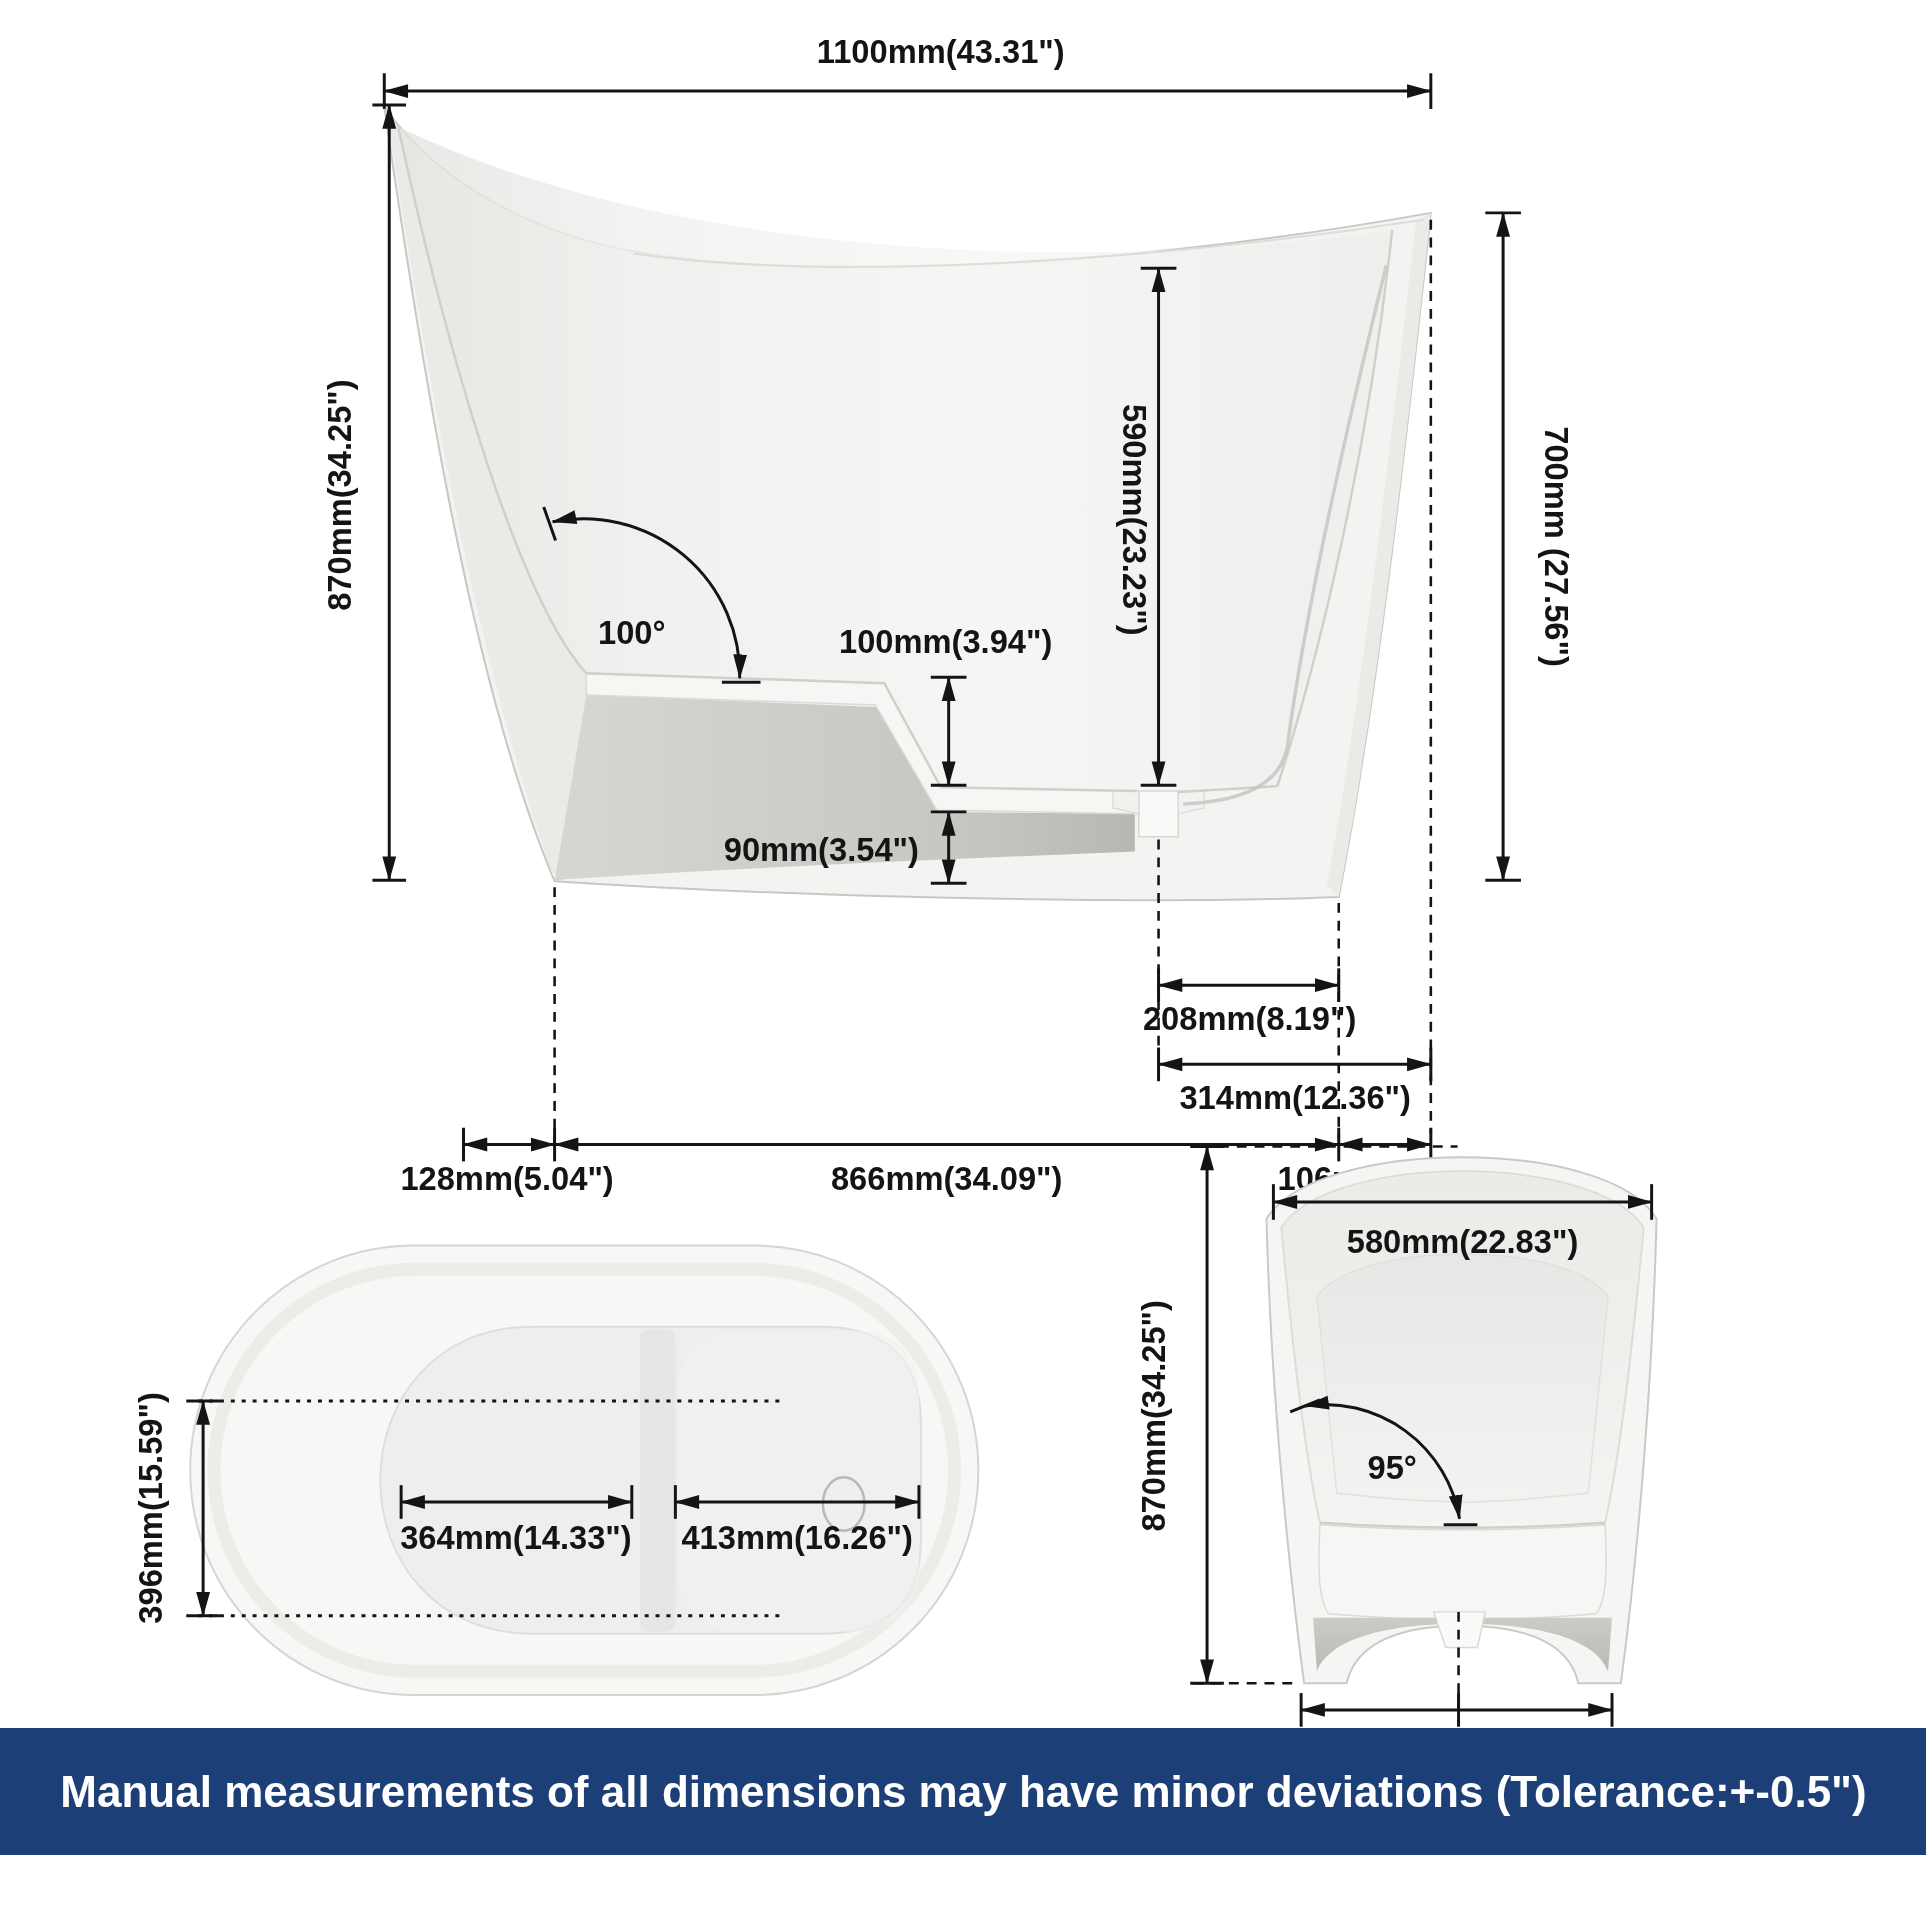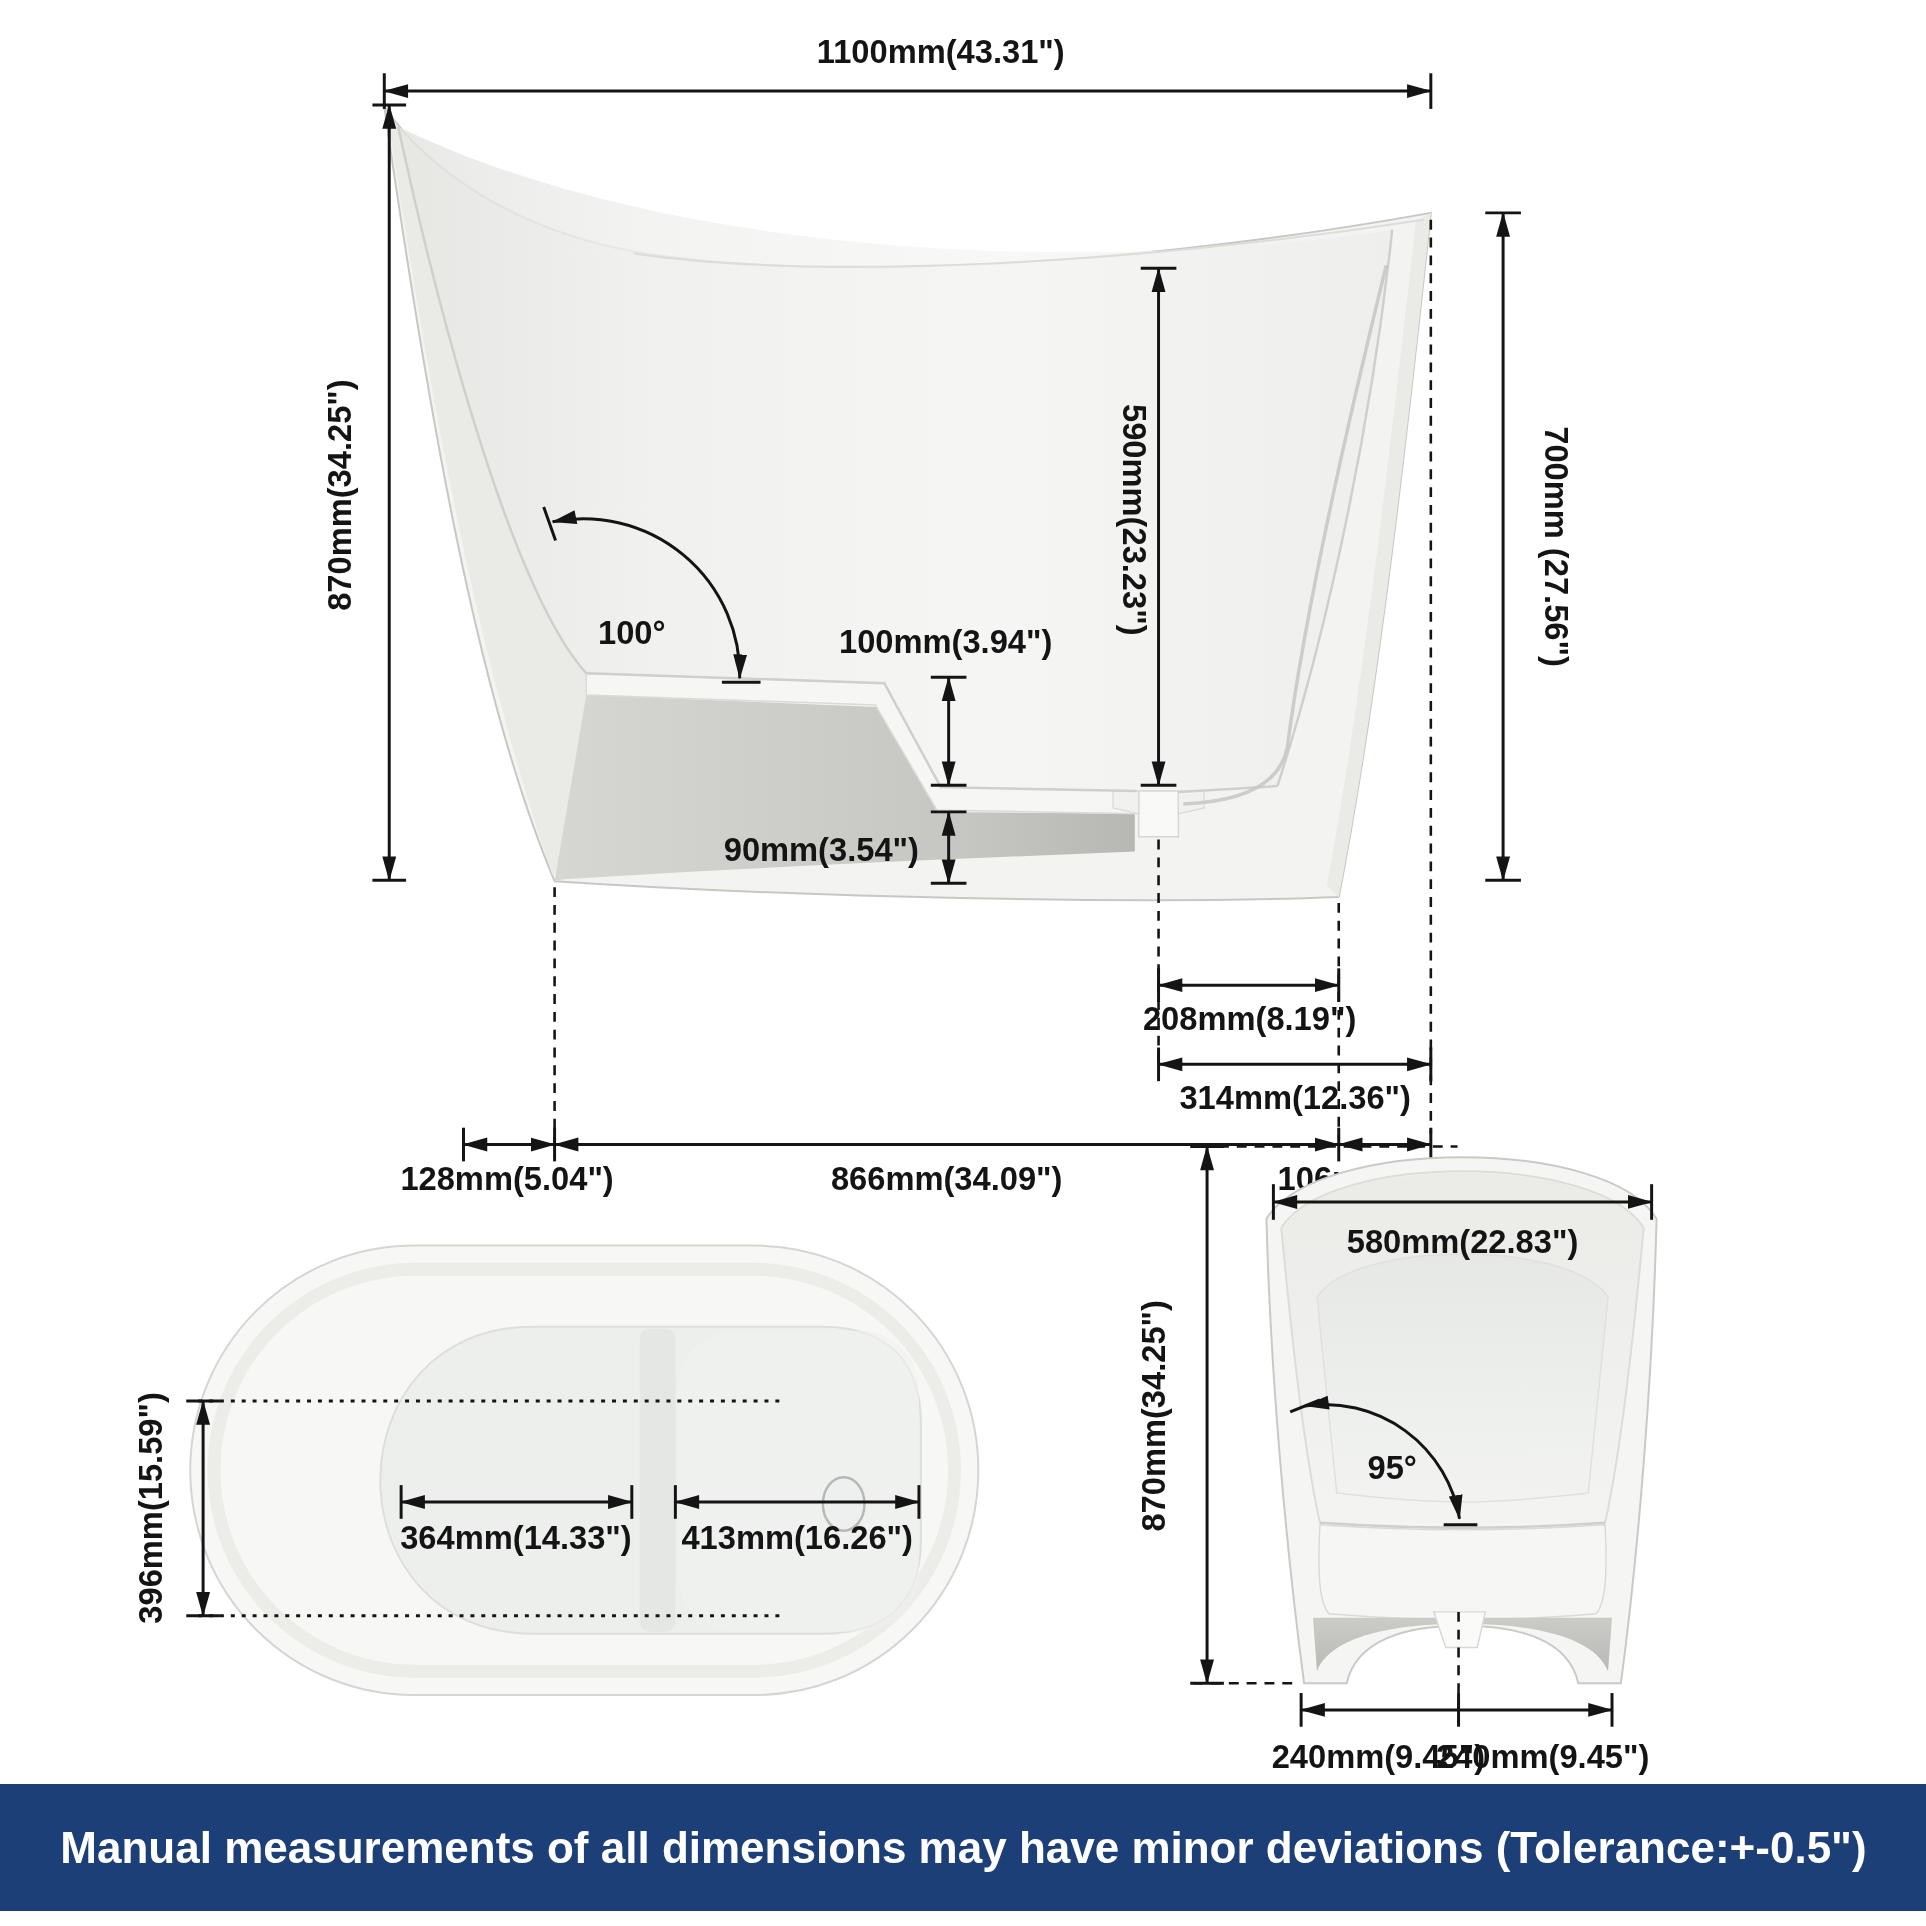--- a/index.html
+++ b/index.html
@@ -5,21 +5,21 @@
   html,body{margin:0;padding:0;background:#ffffff;}
   .page{position:relative;width:1927px;height:1927px;background:#ffffff;overflow:hidden;
         font-family:"Liberation Sans",sans-serif;}
   .page svg{position:absolute;top:0;left:0;}
   text{font-family:"Liberation Sans",sans-serif;font-weight:bold;font-size:33px;fill:#141414;}
   .dim line,.dim path{stroke:#141414;stroke-width:3;fill:none;}
   .dash{stroke:#141414;stroke-width:2.6;stroke-dasharray:10 8;fill:none;}
   .dots{stroke:#141414;stroke-width:3;stroke-dasharray:4 7;fill:none;}
   .edge{stroke:#cfcfcc;stroke-width:2.5;fill:none;}
   .edge-soft{stroke:#dcdcd9;stroke-width:2;fill:none;}
-  .banner{position:absolute;left:0;top:1784px;width:1927px;height:127px;background:#1d3f78;
+  .banner{position:absolute;left:0;top:1728px;width:1927px;height:127px;background:#1d3f78;
           display:flex;align-items:center;justify-content:center;}
   .banner span{color:#ffffff;font-size:44px;font-weight:bold;white-space:nowrap;}
 </style>
 </head>
 <body>
 
 <div class="page">
 <svg width="1927" height="1800" viewBox="0 0 1946 1818">
   <defs>
     <marker id="aE" markerWidth="28" markerHeight="18" refX="24" refY="8" orient="auto" markerUnits="userSpaceOnUse">

